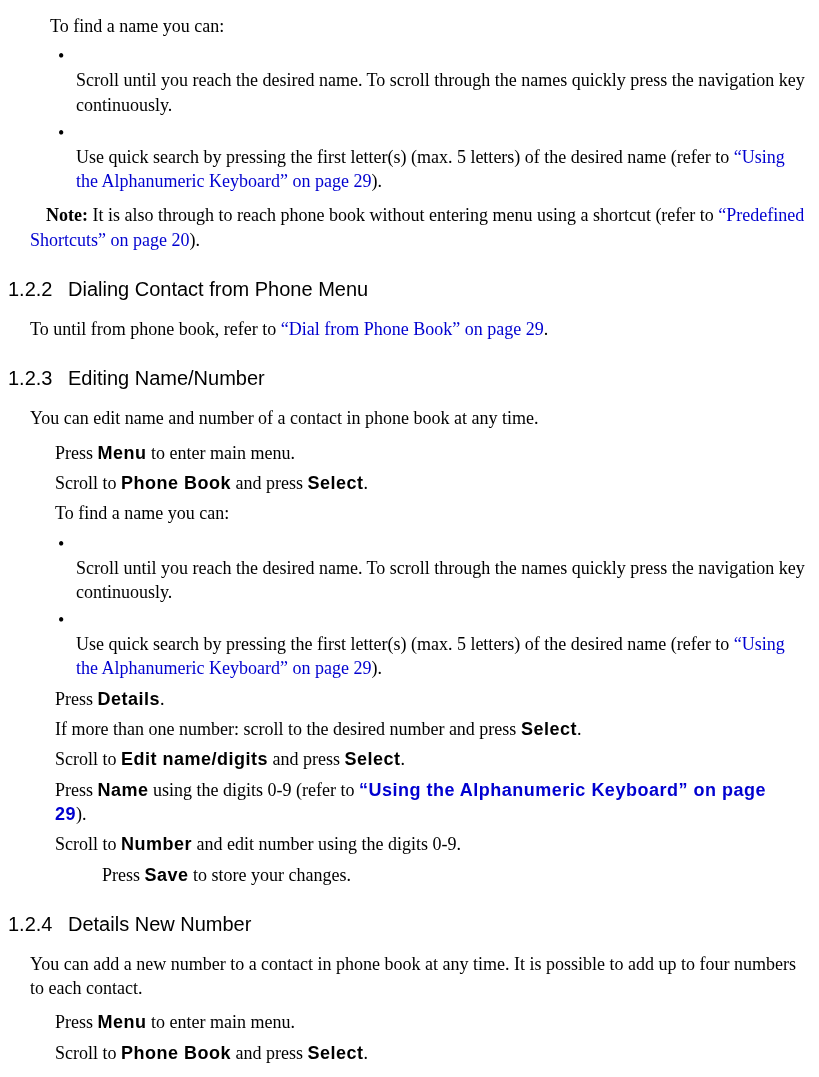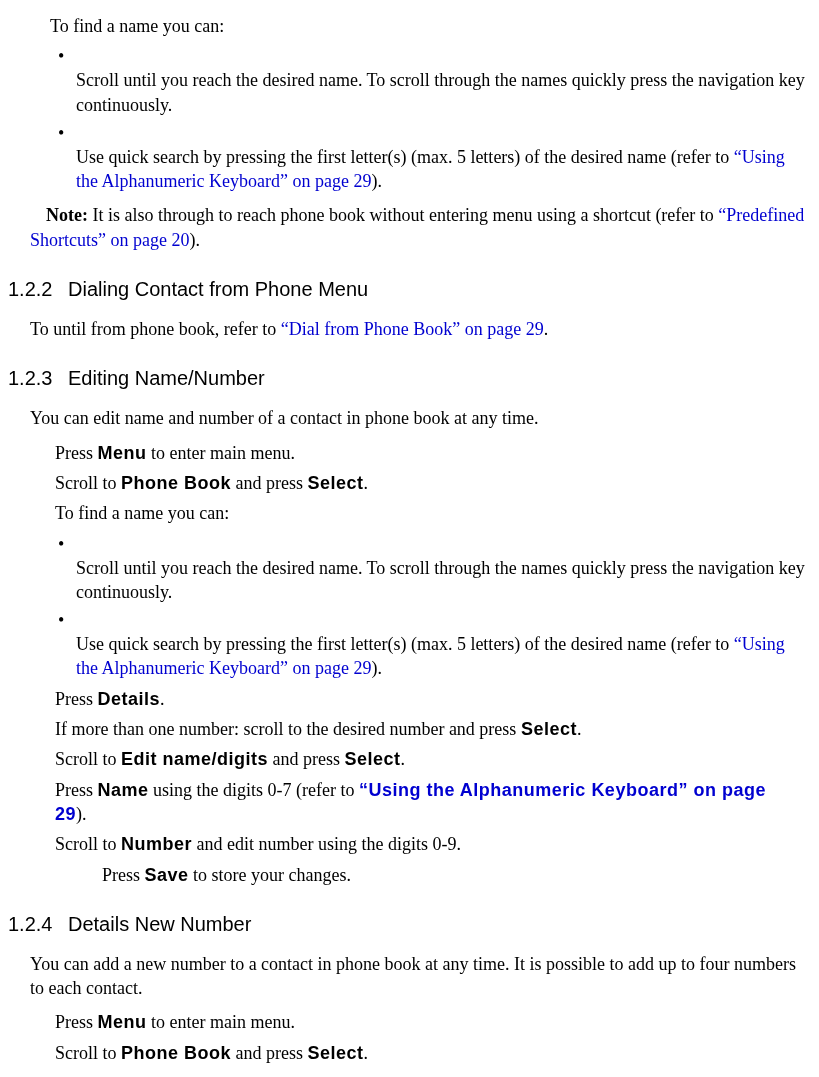--- a/index.html
+++ b/index.html
@@ -144,21 +144,21 @@
 
   <div class="step-line">
     <span>If more than one number: scroll to the desired number and press </span><span class="menukey">Select</span><span>.</span>
   </div>
 
   <div class="step-line">
     <span>Scroll to </span><span class="menukey">Edit name/digits</span><span> and press </span><span class="menukey">Select</span><span>.</span>
   </div>
 
   <div class="step-line">
-    <span>Press </span><span class="menukey">Name</span><span> using the digits 0-7 (refer to </span><span class="link menukey">“Using the Alphanumeric Keyboard” on page 29</span><span>).</span>
+    <span>Press </span><span class="menukey">Name</span><span> using the digits 0-9 (refer to </span><span class="link menukey">“Using the Alphanumeric Keyboard” on page 29</span><span>).</span>
   </div>
 
   <div class="step-line">
     <span>Scroll to </span><span class="menukey">Number</span><span> and edit number using the digits 0-9.</span>
   </div>
 
   <div class="indent-line">
     <span>Press </span><span class="menukey">Save</span><span> to store your changes.</span>
   </div>
 

